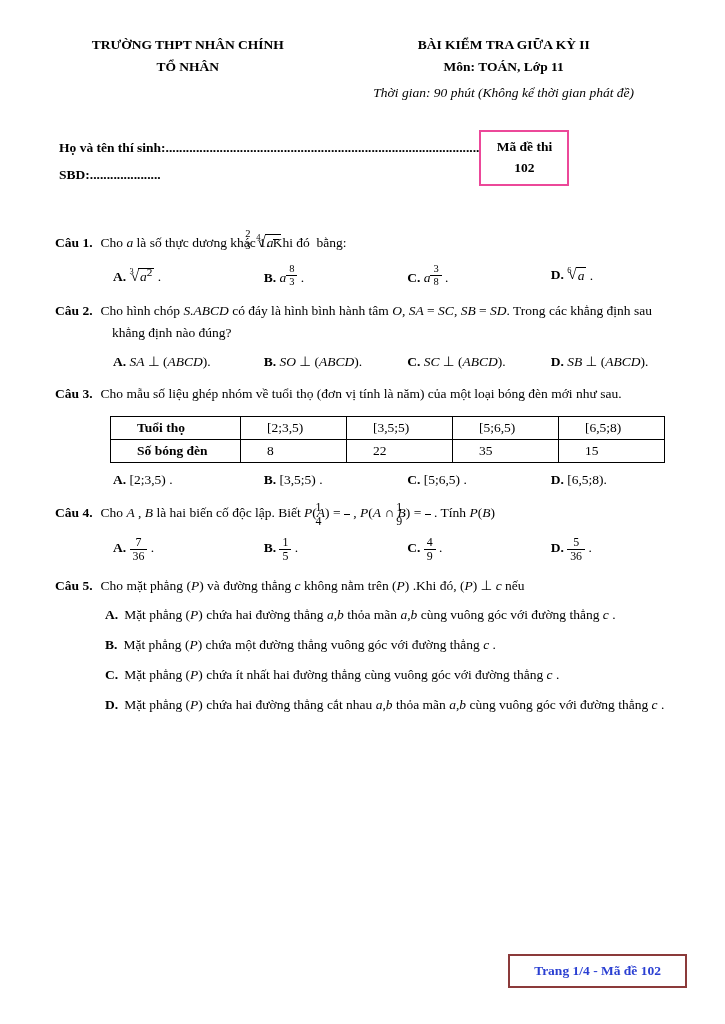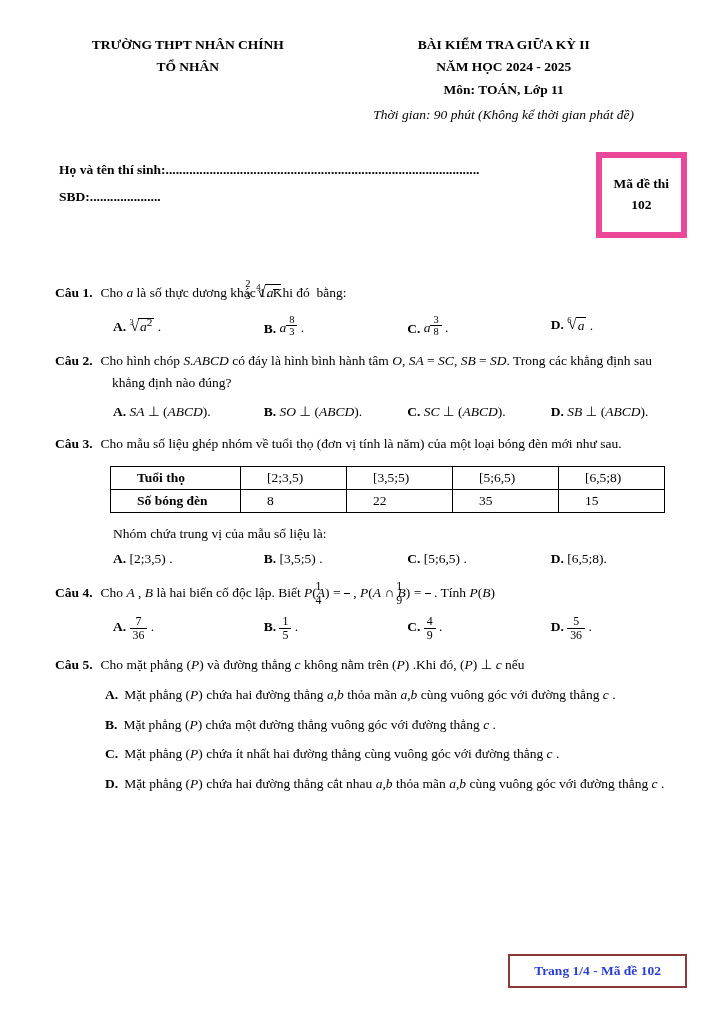--- a/index.html
+++ b/index.html
@@ -14,24 +14,24 @@
   }
   .b { font-weight: bold; }
   .i { font-style: italic; }
   .bi { font-weight: normal; font-style: italic; }
 
   .header { display: flex; }
   .h-left { width: 42%; text-align: center; line-height: 1.65; }
   .h-right { width: 58%; text-align: center; line-height: 1.65; }
   .dur { margin-top: 3px; }
 
-  .info-row { display: flex; justify-content: space-between; align-items: flex-start; margin-top: 30px; }
+  .info-row { display: flex; align-items: flex-start; margin-top: 30px; }
   .info-left { line-height: 2.0; padding-left: 4px; }
   .code-box {
-    border: 6px solid #ec4899; text-align: center; padding: 16px 12px;
+    border: 2px solid #ec4899; text-align: center; padding: 5px 12px;
     min-width: 90px; line-height: 1.55; margin-top: -4px;
   }
 
   .sec { margin: 42px 0 0 0; line-height: 1.5; }
 
   .q { margin-top: 0; }
   .q-first { margin-top: 40px; }
   .stem { margin: 13px 0 0 0; padding-left: 57px; text-indent: -57px; line-height: 1.65; }
   .ql { padding-right: 8px; }
 
@@ -72,21 +72,20 @@
 
 <div class="page">
 
   <div class="header">
     <div class="h-left">
       <div class="b">TRƯỜNG THPT NHÂN CHÍNH</div>
       <div class="b">TỔ NHÂN</div>
     </div>
     <div class="h-right">
       <div class="b">BÀI KIỂM TRA GIỮA KỲ II</div>
-      <div class="b">NĂM HỌC 2024 - 2025</div>
       <div class="b">Môn: TOÁN, Lớp 11</div>
       <div class="bi dur">Thời gian: 90 phút (Không kể thời gian phát đề)</div>
     </div>
   </div>
 
   <div class="info-row">
     <div class="info-left">
       <div class="b">Họ và tên thí sinh:.............................................................................................</div>
       <div class="b">SBD:.....................</div>
     </div>
@@ -139,21 +138,20 @@
         </tr>
         <tr>
           <td>Số bóng đèn</td>
           <td>8</td>
           <td>22</td>
           <td>35</td>
           <td>15</td>
         </tr>
       </tbody>
     </table>
-    <p class="aftertable">Nhóm chứa trung vị của mẫu số liệu là:</p>
     <div class="opts">
       <span class="opt"><span class="b">A.</span> <span>[2;3,5) .</span></span>
       <span class="opt"><span class="b">B.</span> <span>[3,5;5) .</span></span>
       <span class="opt"><span class="b">C.</span> <span>[5;6,5) .</span></span>
       <span class="opt"><span class="b">D.</span> <span>[6,5;8).</span></span>
     </div>
   </div>
 
   <div class="q">
     <p class="stem"><span class="b ql">Câu 4.</span><span>Cho <i>A</i> , <i>B</i> là hai biến cố độc lập. Biết <i>P</i>(<i>A</i>) = <span class="fr">

